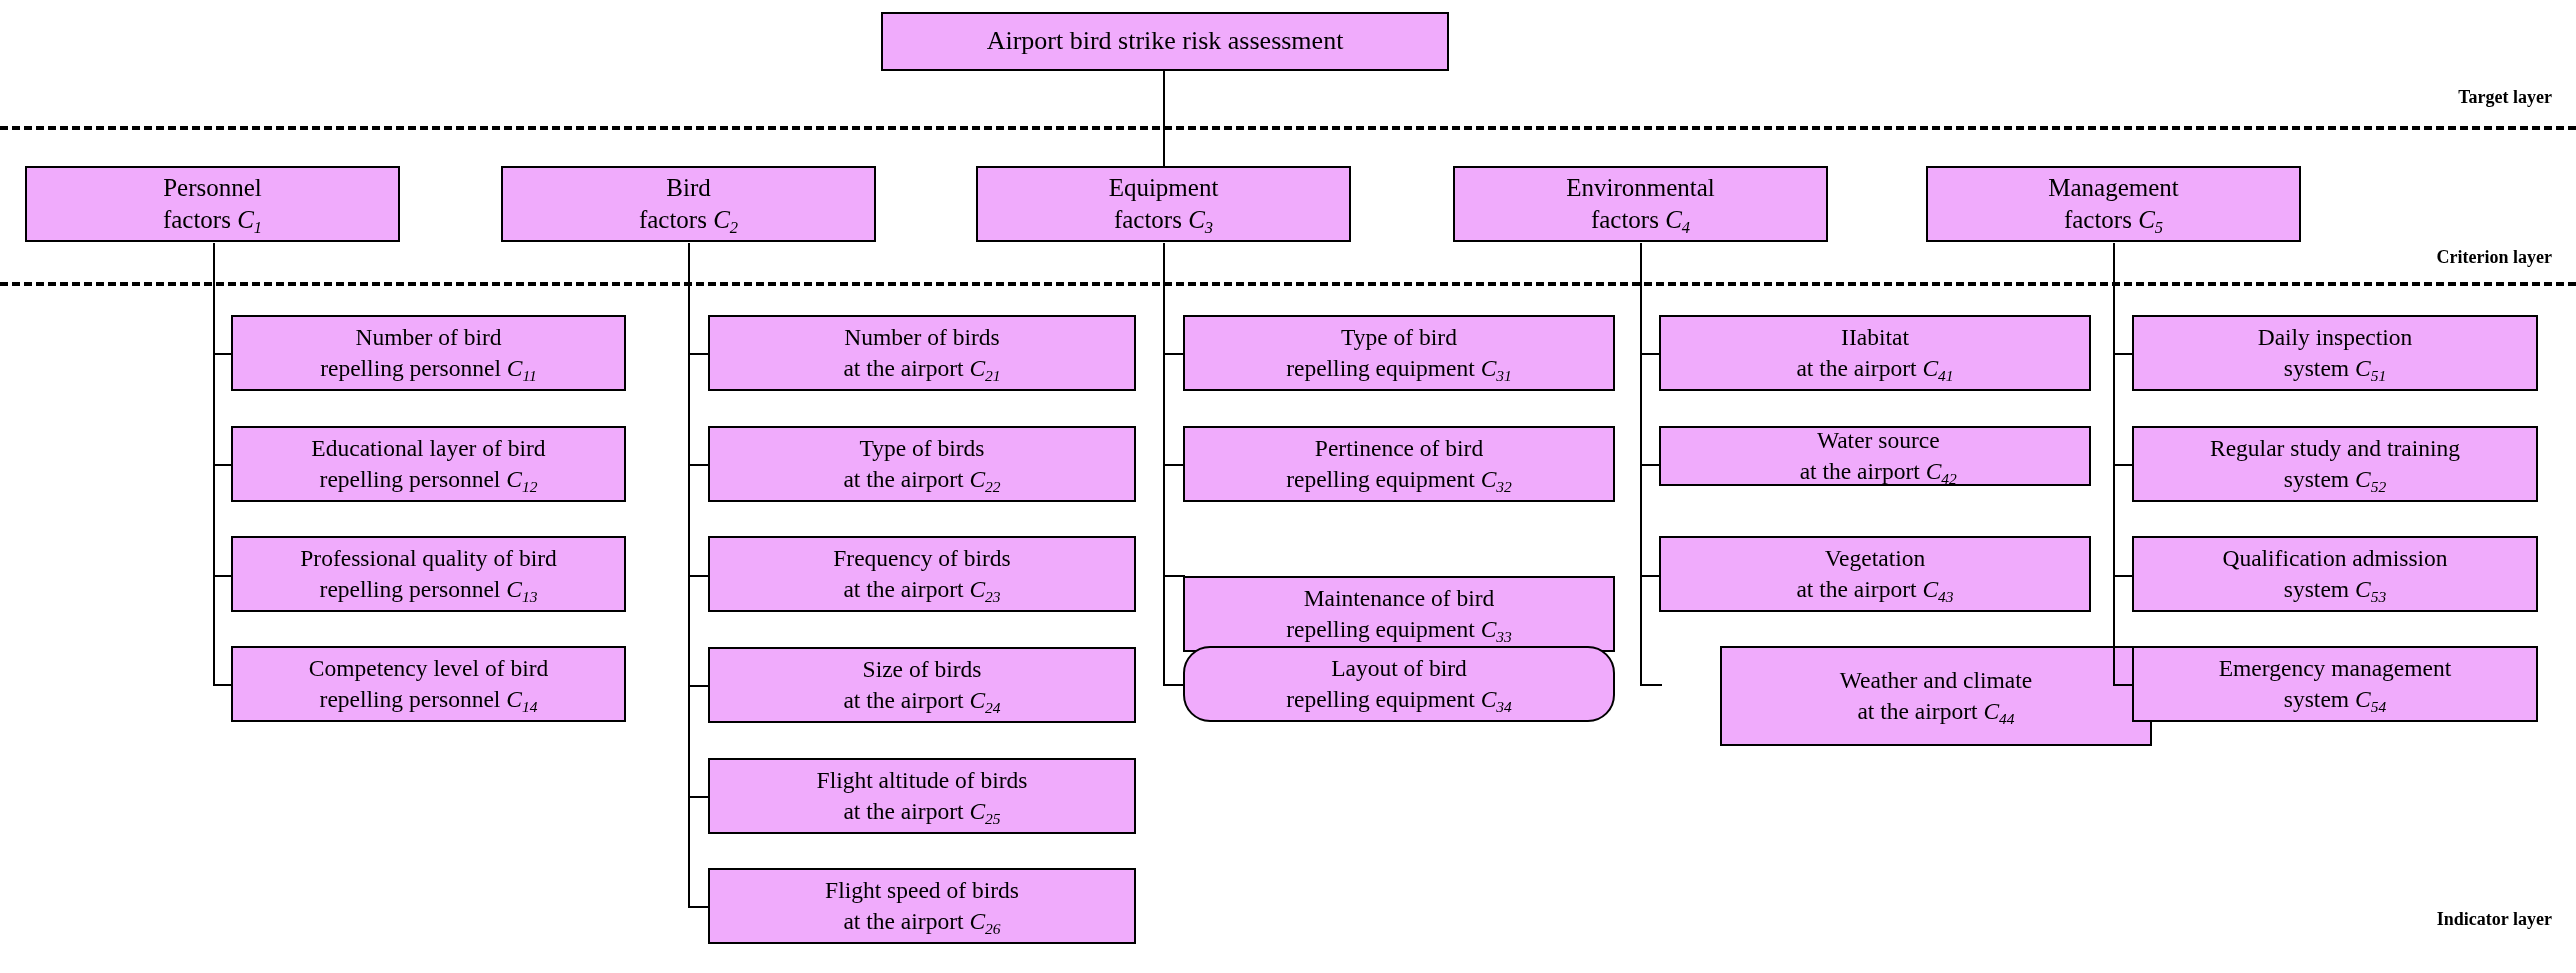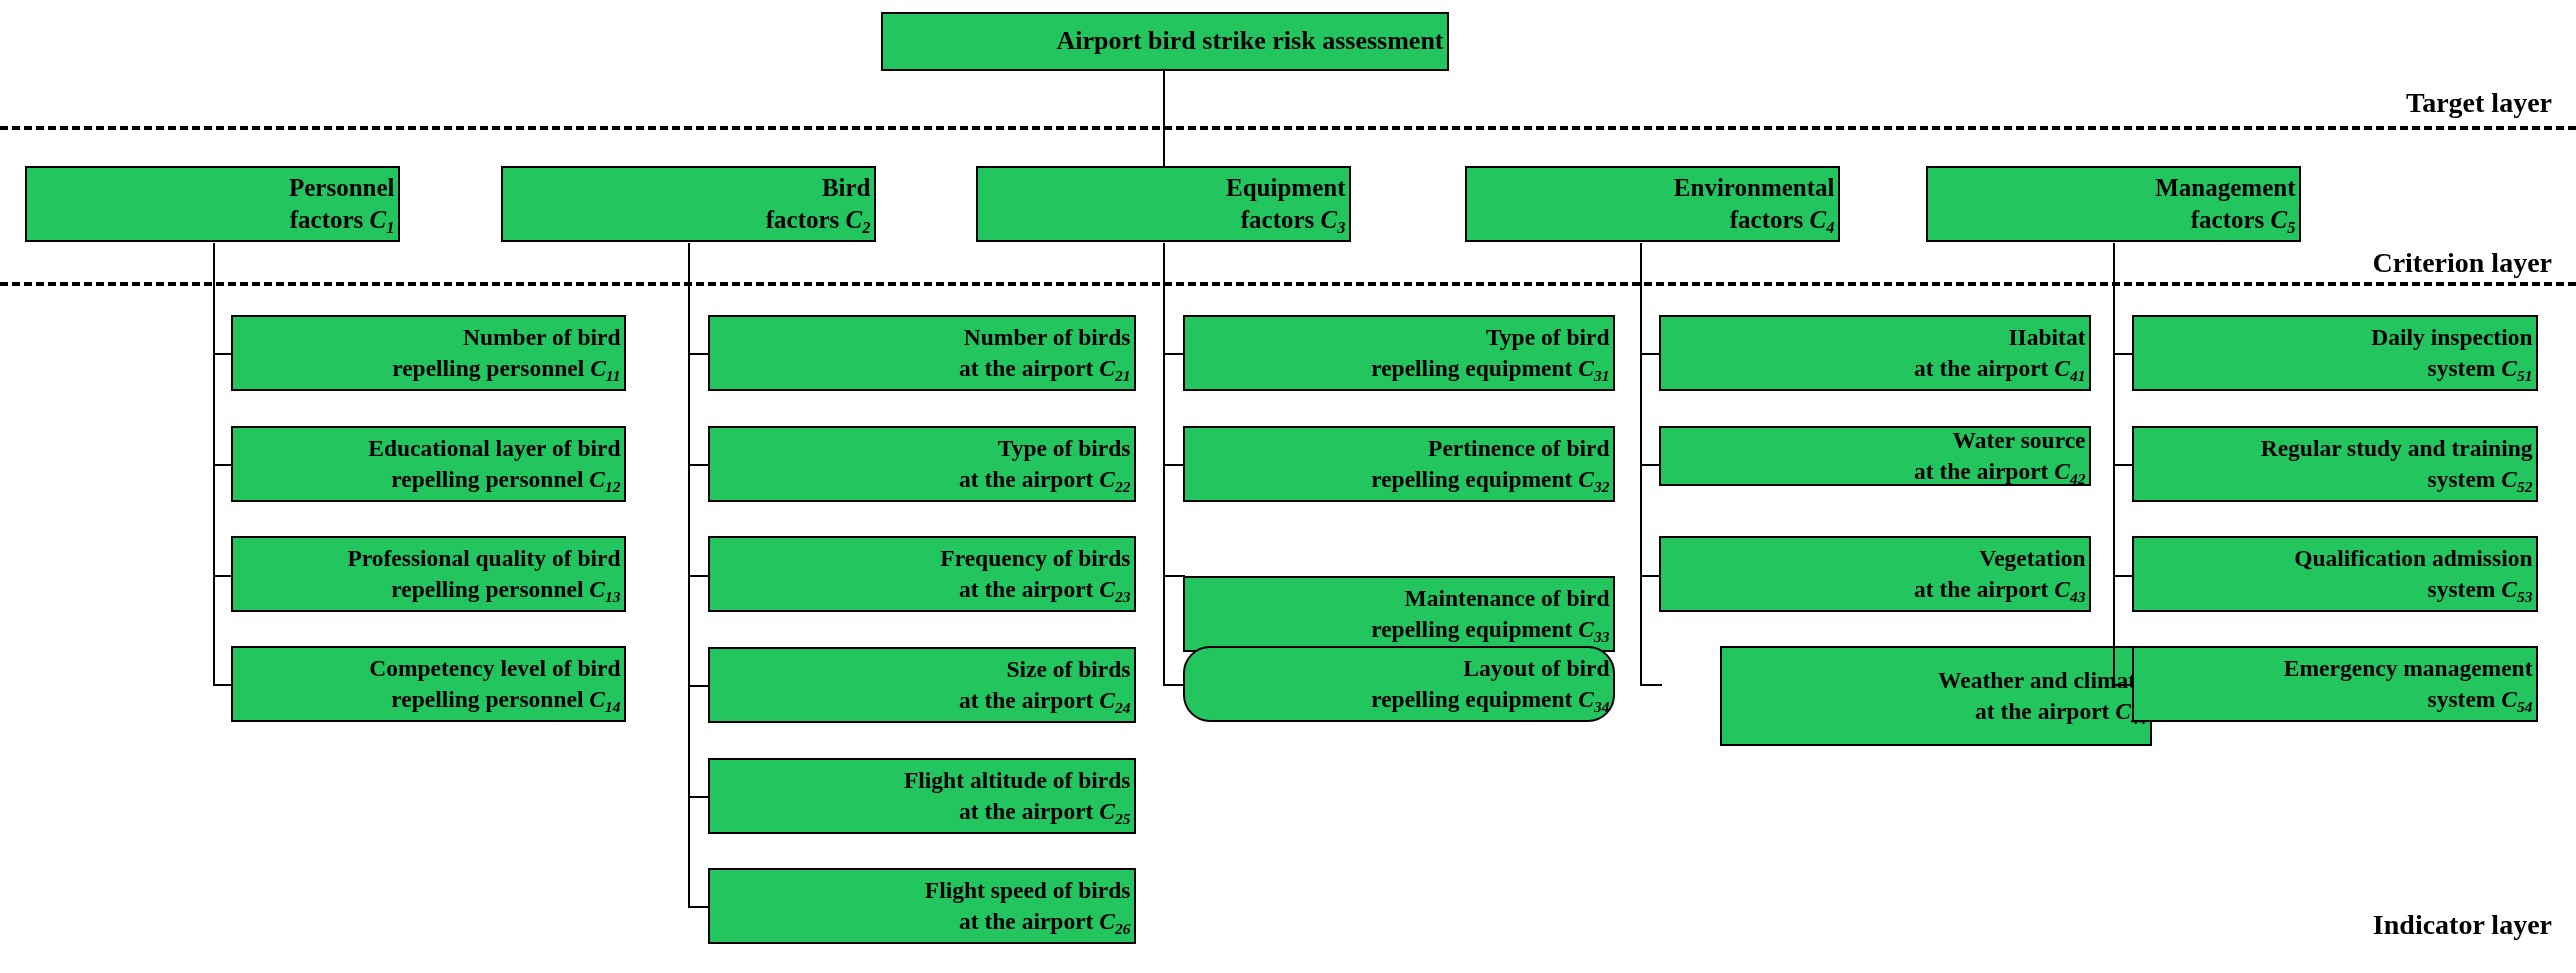--- a/index.html
+++ b/index.html
@@ -17,29 +17,28 @@
     height: 974px;
     background: #ffffff;
     overflow: hidden;
   }
 
   
   .node {
     position: absolute;
     box-sizing: border-box;
     border: 2.4px solid #000000;
-    background: #22c55e;
+    background: #f0abfc;
     display: flex;
     align-items: center;
     justify-content: center;
-    text-align: right;
+    text-align: center;
     line-height: 1.30;
     font-size: 23.5px;
     padding: 0 3.5px;
-    font-weight: bold;
   }
   .node .txt { display: block; width: 100%; }
 
   .node.root      { font-size: 26px; }
   .node.criterion { font-size: 25px; }
   .node.indicator { font-size: 23.5px; }
 
   
   .cvar { font-style: italic; }
   sub {
@@ -69,21 +68,21 @@
     left: 0;
     width: 2576px;
     height: 0;
     border-top: 4.1px dashed #000000;
   }
 
   
   .layer-label {
     position: absolute;
     font-weight: bold;
-    font-size: 28px;
+    font-size: 18px;
     white-space: nowrap;
     text-align: right;
   }
 </style>
 </head>
 <body>
 
 <div id="canvas">
 
   <div class="node root" style="left:881px; top:11.8px; width:568px; height:59px;">
@@ -114,21 +113,21 @@
     </span>
   </div>
 
   <div class="node criterion" style="left:976px; top:166px; width:375px; height:76px;">
     <span class="txt">
       <span>Equipment</span><br>
       <span>factors </span><span class="cvar">C</span><sub>3</sub>
     </span>
   </div>
 
-  <div class="node criterion" style="left:1453px; top:166px; width:375px; height:76px;margin-left:12px;">
+  <div class="node criterion" style="left:1453px; top:166px; width:375px; height:76px;">
     <span class="txt">
       <span>Environmental</span><br>
       <span>factors </span><span class="cvar">C</span><sub>4</sub>
     </span>
   </div>
 
   <div class="node criterion" style="left:1926px; top:166px; width:375px; height:76px;">
     <span class="txt">
       <span>Management</span><br>
       <span>factors </span><span class="cvar">C</span><sub>5</sub>

